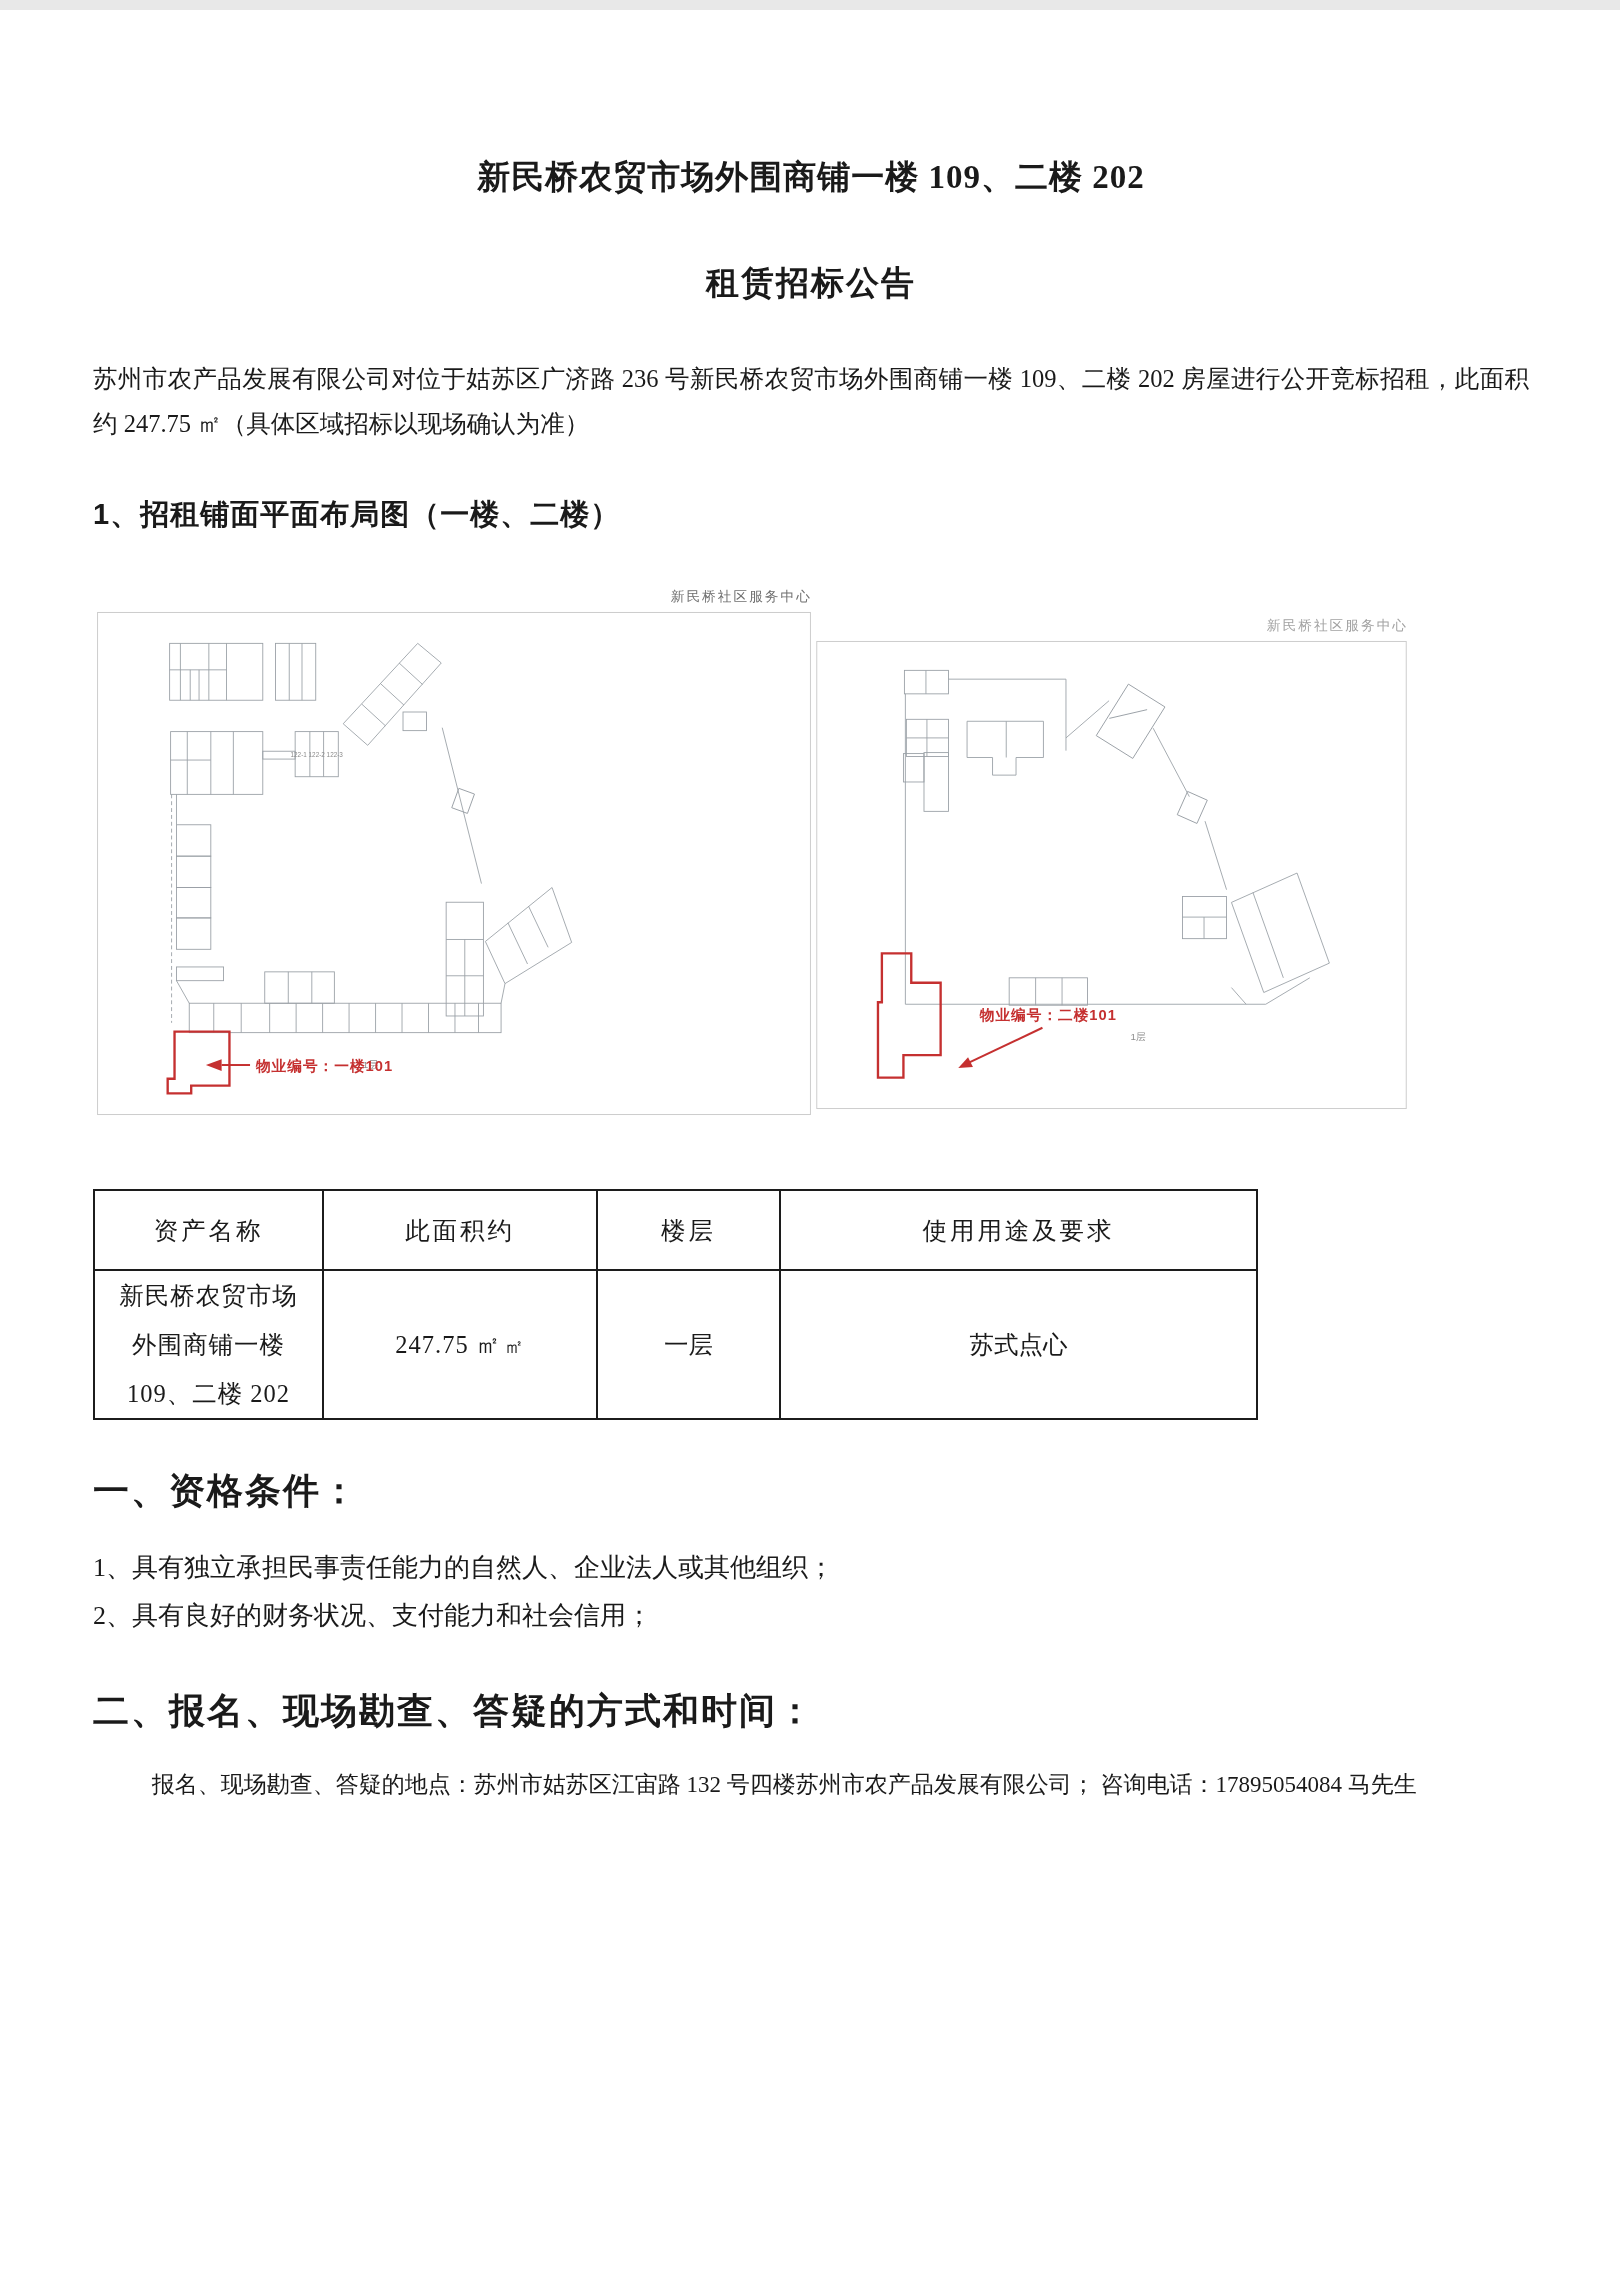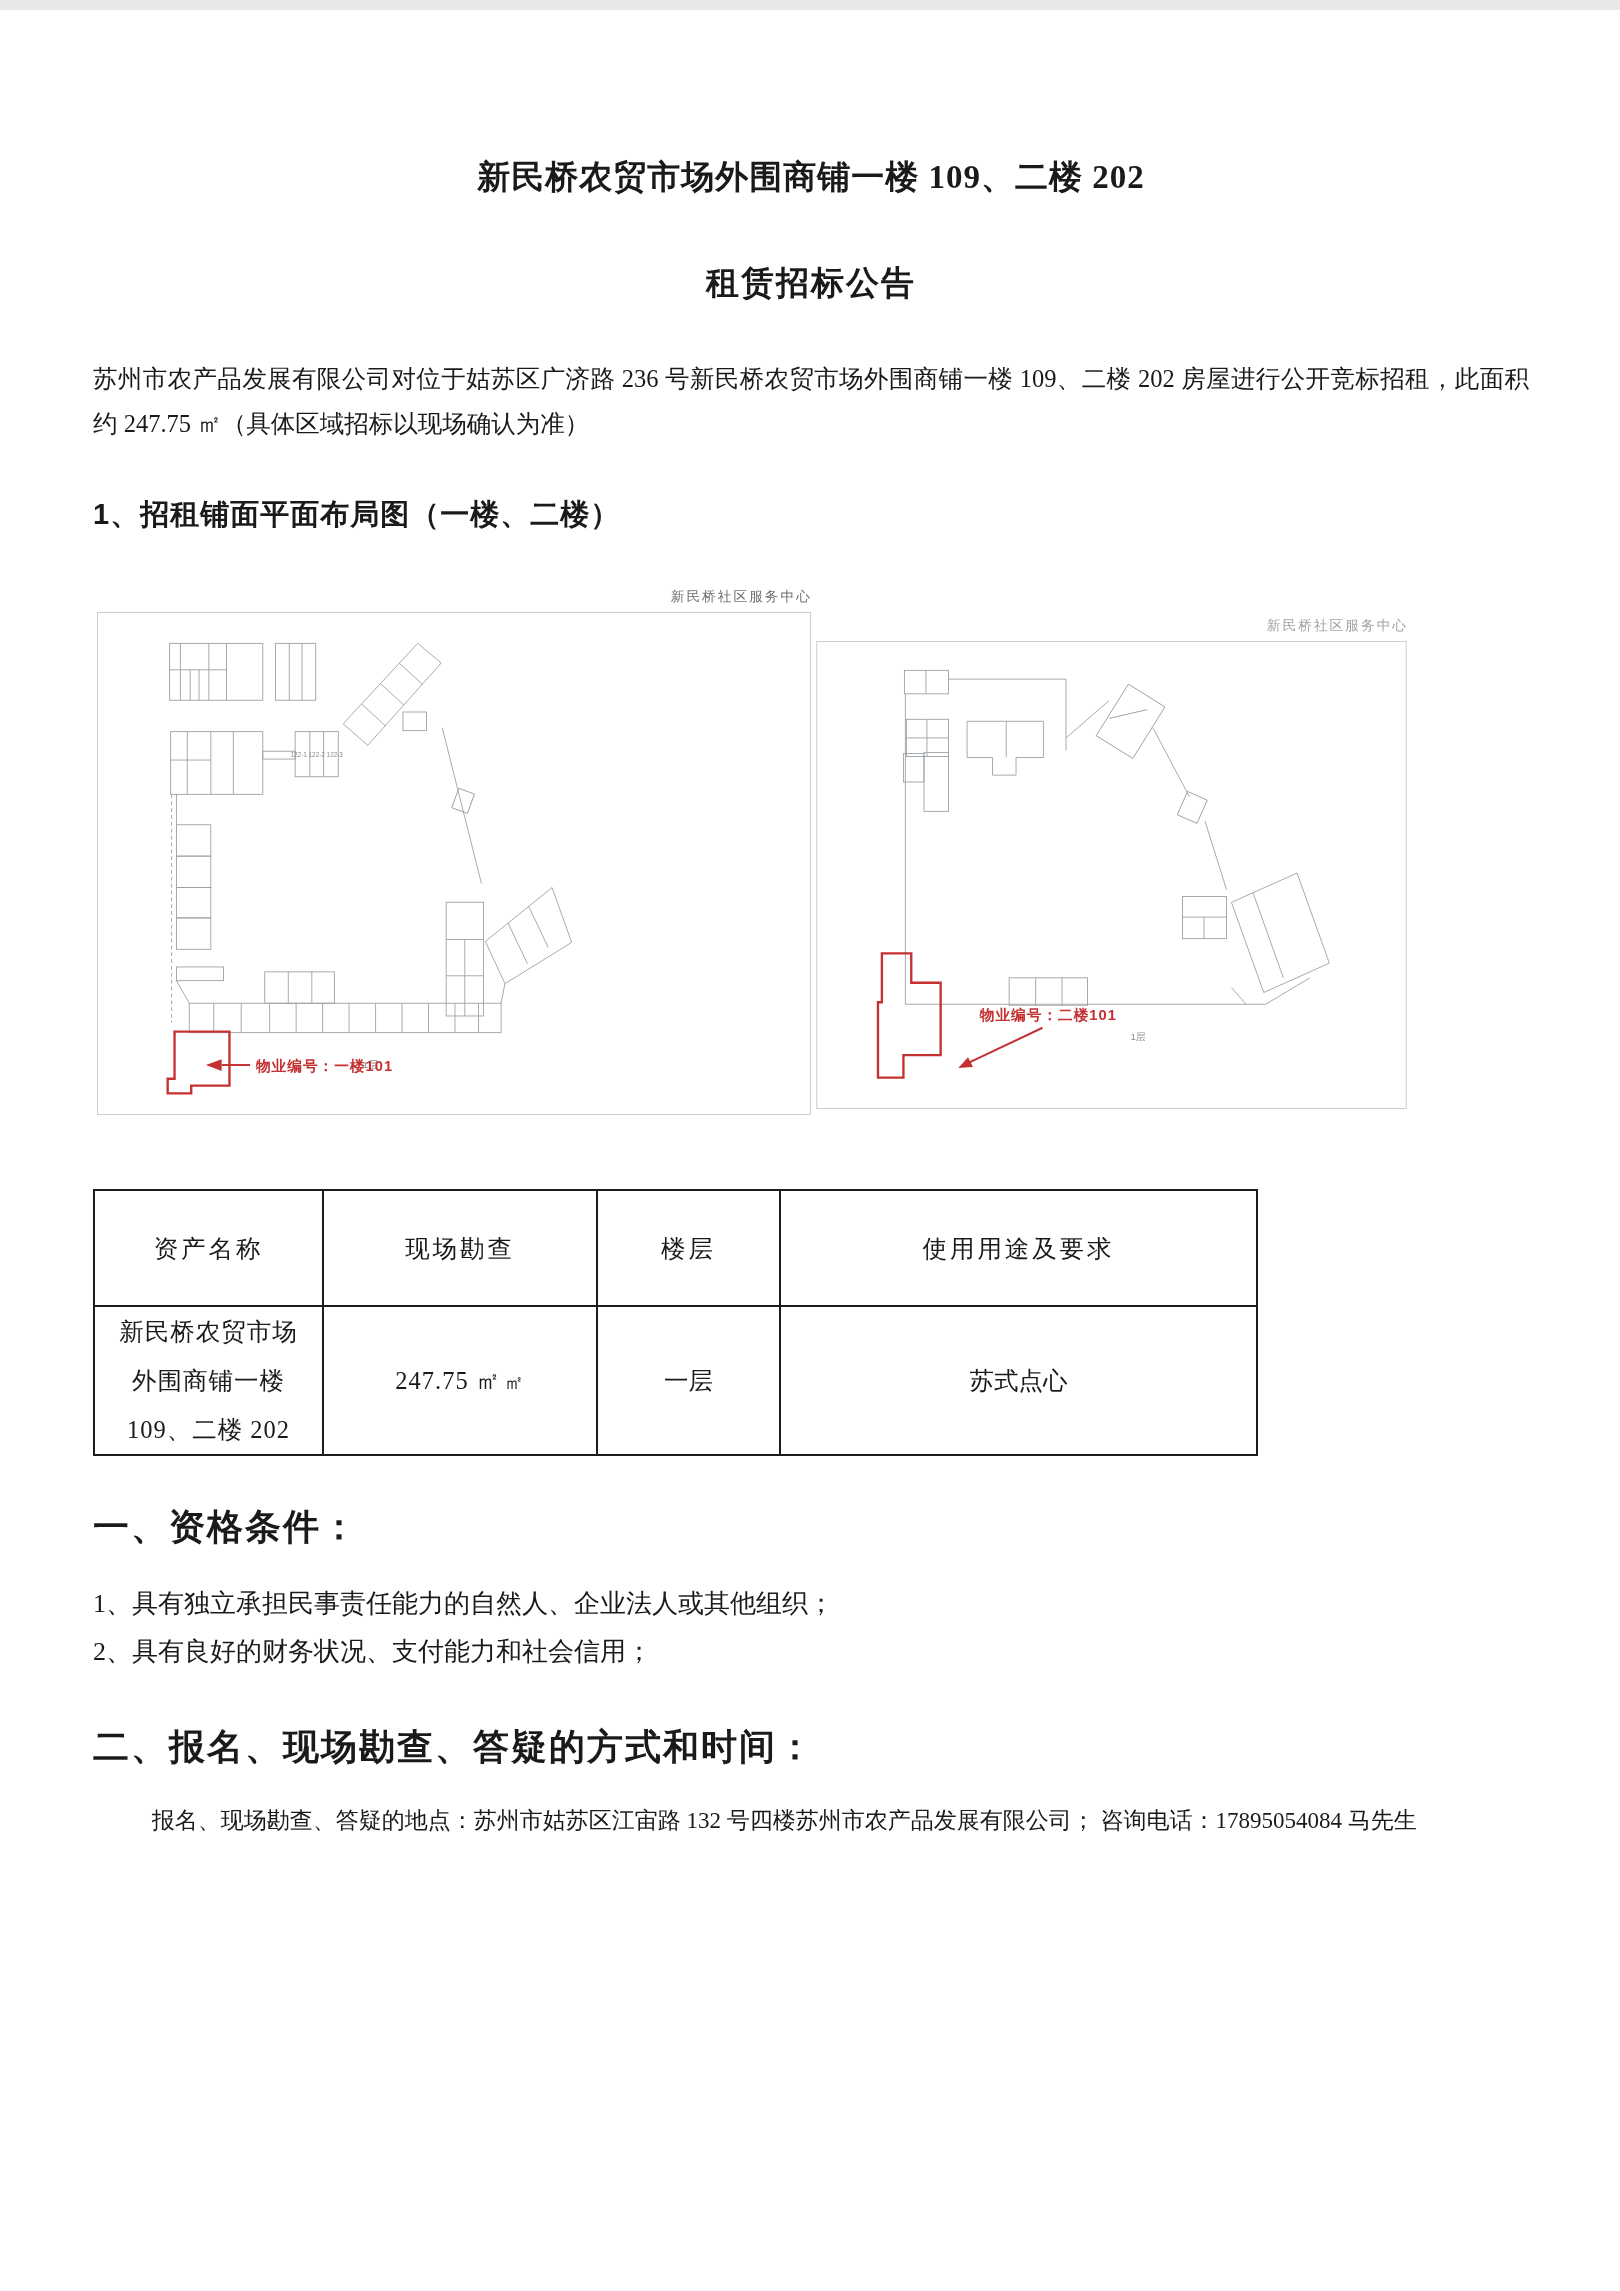--- a/index.html
+++ b/index.html
@@ -50,21 +50,21 @@
   }
 
   
   table.asset {
     border-collapse:collapse; margin-top:37px; table-layout:fixed; width:1164px;
   }
   table.asset th, table.asset td {
     border:2px solid #1c1c1c; text-align:center; vertical-align:middle;
     font-weight:normal; font-family:"Liberation Serif",serif;
   }
-  table.asset th { height:116px; font-size:24.5px; letter-spacing:2.9px; }
+  table.asset th { height:80px; font-size:24.5px; letter-spacing:2.9px; }
   table.asset td { height:139px; font-size:24.5px; }
   td.asset-name { font-size:23.5px; line-height:2.0; letter-spacing:1px; }
   td.area-cell { font-size:30px; letter-spacing:1px; }
   .area-suffix { font-size:19.6px; margin-left:2.9px; }
   col.c1 { width:229px; } col.c2 { width:274px; }
   col.c3 { width:183px; } col.c4 { width:477px; }
 
   
   .sec-heading-2 {
     margin-top:47px; font-size:36px; font-weight:bold;
@@ -234,21 +234,21 @@
     <table class="asset">
       <colgroup>
           <col class="c1">
           <col class="c2">
           <col class="c3">
           <col class="c4">
         </colgroup>
       <thead>
         <tr>
           <th>资产名称</th>
-          <th>现场勘查</th>
+          <th>此面积约</th>
           <th>楼层</th>
           <th>使用用途及要求</th>
         </tr>
       </thead>
       <tbody>
         <tr>
           <td class="asset-name">
             <div>新民桥农贸市场</div>
             <div>外围商铺一楼</div>
             <div>109、二楼 202</div>

